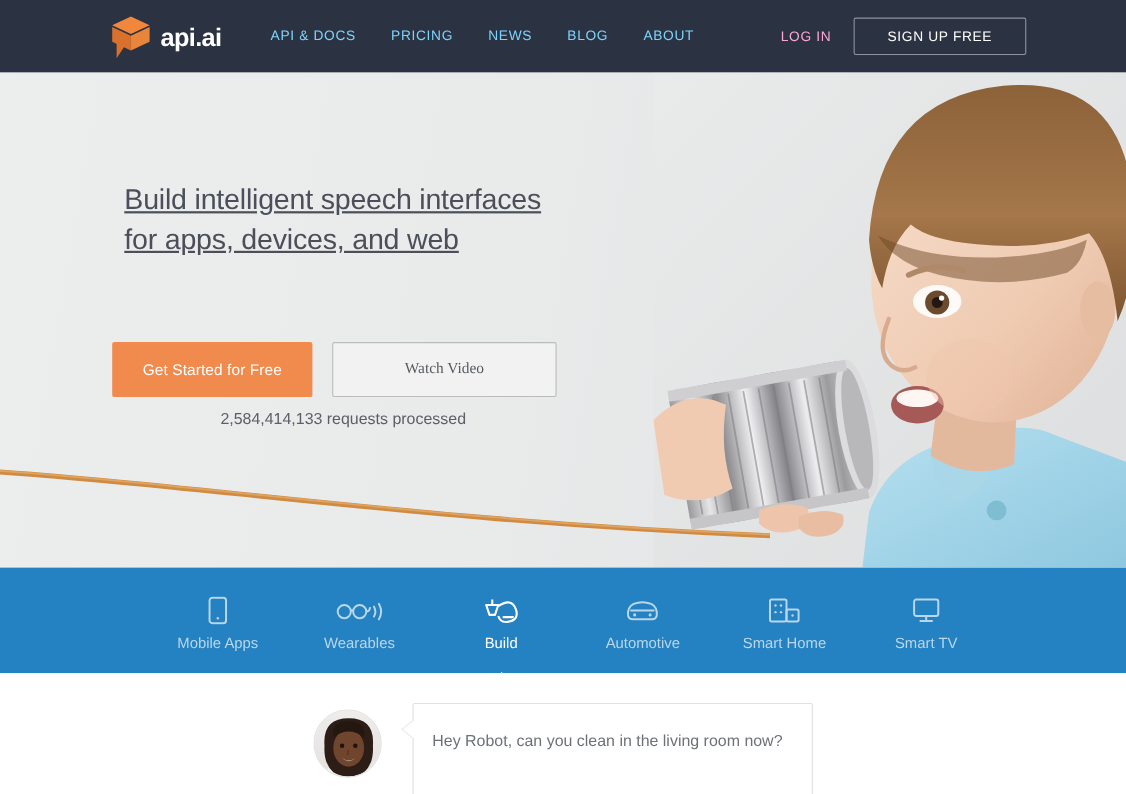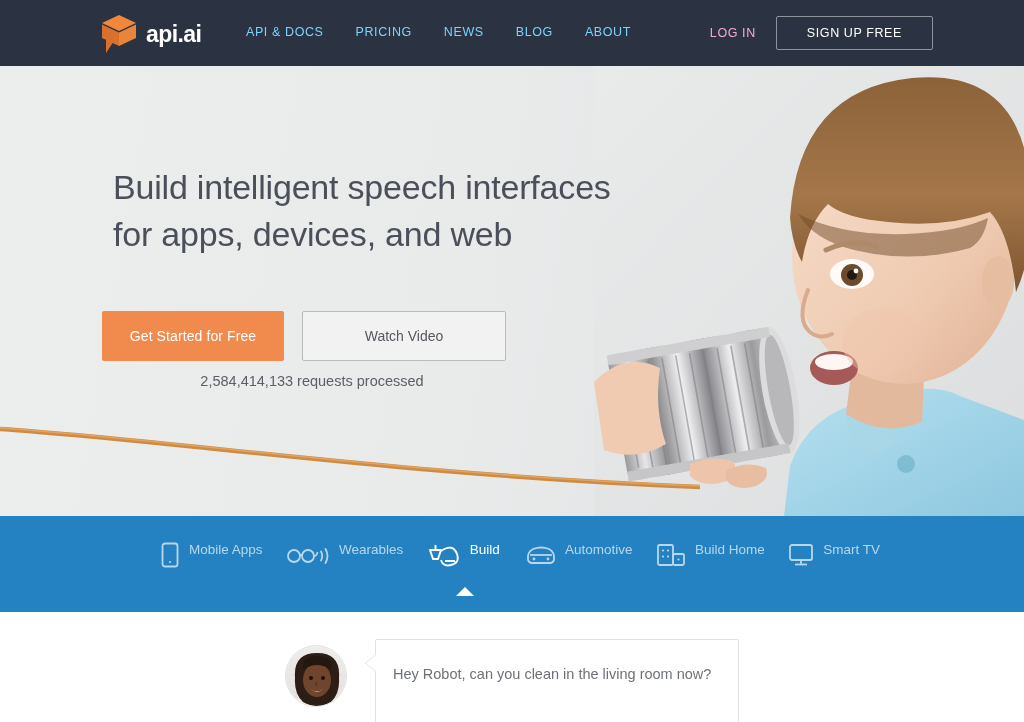--- a/index.html
+++ b/index.html
@@ -52,51 +52,51 @@
   .hero-photo {
     position: absolute; right: 0; top: 0; width: 430px; height: 450px;
     overflow: hidden;
   }
   .rope {
     position: absolute; left: 0; top: 335px; width: 700px; height: 90px;
     pointer-events: none;
   }
   .hero-copy { position: absolute; left: 113px; top: 98px; }
   .headline {
-    font-size: 34px; line-height: 1.38; color: #4a4f5a;
-    font-weight: normal; letter-spacing: -0.2px;
+    font-size: 26px; line-height: 1.38; color: #4a4f5a;
+    font-weight: normal; letter-spacing: -0.2px; text-decoration: underline;
   }
   .cta-row { position: absolute; left: 102px; top: 245px; display: flex; gap: 18px; }
   .btn-primary {
     width: 182px; height: 50px; background: #f18a4d; border: none;
     color: #ffffff; font-size: 14px; font-family: inherit; border-radius: 2px;
     cursor: pointer; letter-spacing: 0.1px;
   }
   .btn-secondary {
     width: 204px; height: 50px; background: #f2f2f2;
     border: 1px solid #b9bbbd; color: #55595f; font-size: 14px;
-    font-family: Liberation Sans, sans-serif; border-radius: 2px; cursor: pointer;
+    font-family: Liberation Serif, serif; border-radius: 2px; cursor: pointer;
   }
   .requests {
     position: absolute; left: 102px; top: 307px; width: 420px;
     text-align: center; font-size: 14.5px; color: #5b6068;
   }
 
   
   .tabbar {
     position: absolute; top: 516px; left: 0;
     width: 1024px; height: 96px; background: #2481c2;
   }
   .tabs {
     position: absolute; left: 160px; top: 0; width: 720px; height: 96px;
     display: flex; justify-content: space-between; align-items: flex-start;
     padding-top: 26px;
   }
   .tab {
-    display: flex; flex-direction: row; 
+    display: flex; flex-direction: column; align-items: center;
     gap: 9px; cursor: pointer; position: relative; min-width: 76px;
   }
   .tab .ticon { height: 26px; display: flex; align-items: center; }
   .tab .tlabel { font-size: 13.5px; color: #b8d7ea; white-space: nowrap; }
   .tab.active .tlabel { color: #ffffff; }
   .tab svg { stroke: #b8d7ea; }
   .tab.active svg { stroke: #ffffff; }
   .tab-pointer {
     position: absolute; bottom: -28px; left: 50%;
     transform: translateX(-50%);
@@ -329,21 +329,21 @@
         <svg width="30" height="24" viewBox="0 0 30 24" fill="none" stroke-width="1.8" stroke-linejoin="round">
           <rect x="2" y="2" width="15" height="20" rx="1.5"></rect>
           <rect x="17" y="11" width="11" height="11" rx="1.5"></rect>
           <circle cx="7" cy="7.5" r="1.1" fill="#b8d7ea" stroke="none"></circle>
           <circle cx="12" cy="7.5" r="1.1" fill="#b8d7ea" stroke="none"></circle>
           <circle cx="7" cy="13.5" r="1.1" fill="#b8d7ea" stroke="none"></circle>
           <circle cx="12" cy="13.5" r="1.1" fill="#b8d7ea" stroke="none"></circle>
           <circle cx="22.5" cy="16.5" r="1.1" fill="#b8d7ea" stroke="none"></circle>
         </svg>
       </span>
-      <span class="tlabel">Build Home</span>
+      <span class="tlabel">Smart Home</span>
     </div>
 
     <div class="tab">
       <span class="ticon">
         <svg width="26" height="24" viewBox="0 0 26 24" fill="none" stroke-width="1.8" stroke-linejoin="round">
           <rect x="2" y="2" width="22" height="15" rx="2"></rect>
           <path d="M13 17 v4"></path>
           <path d="M7 21.5 h12"></path>
         </svg>
       </span>

